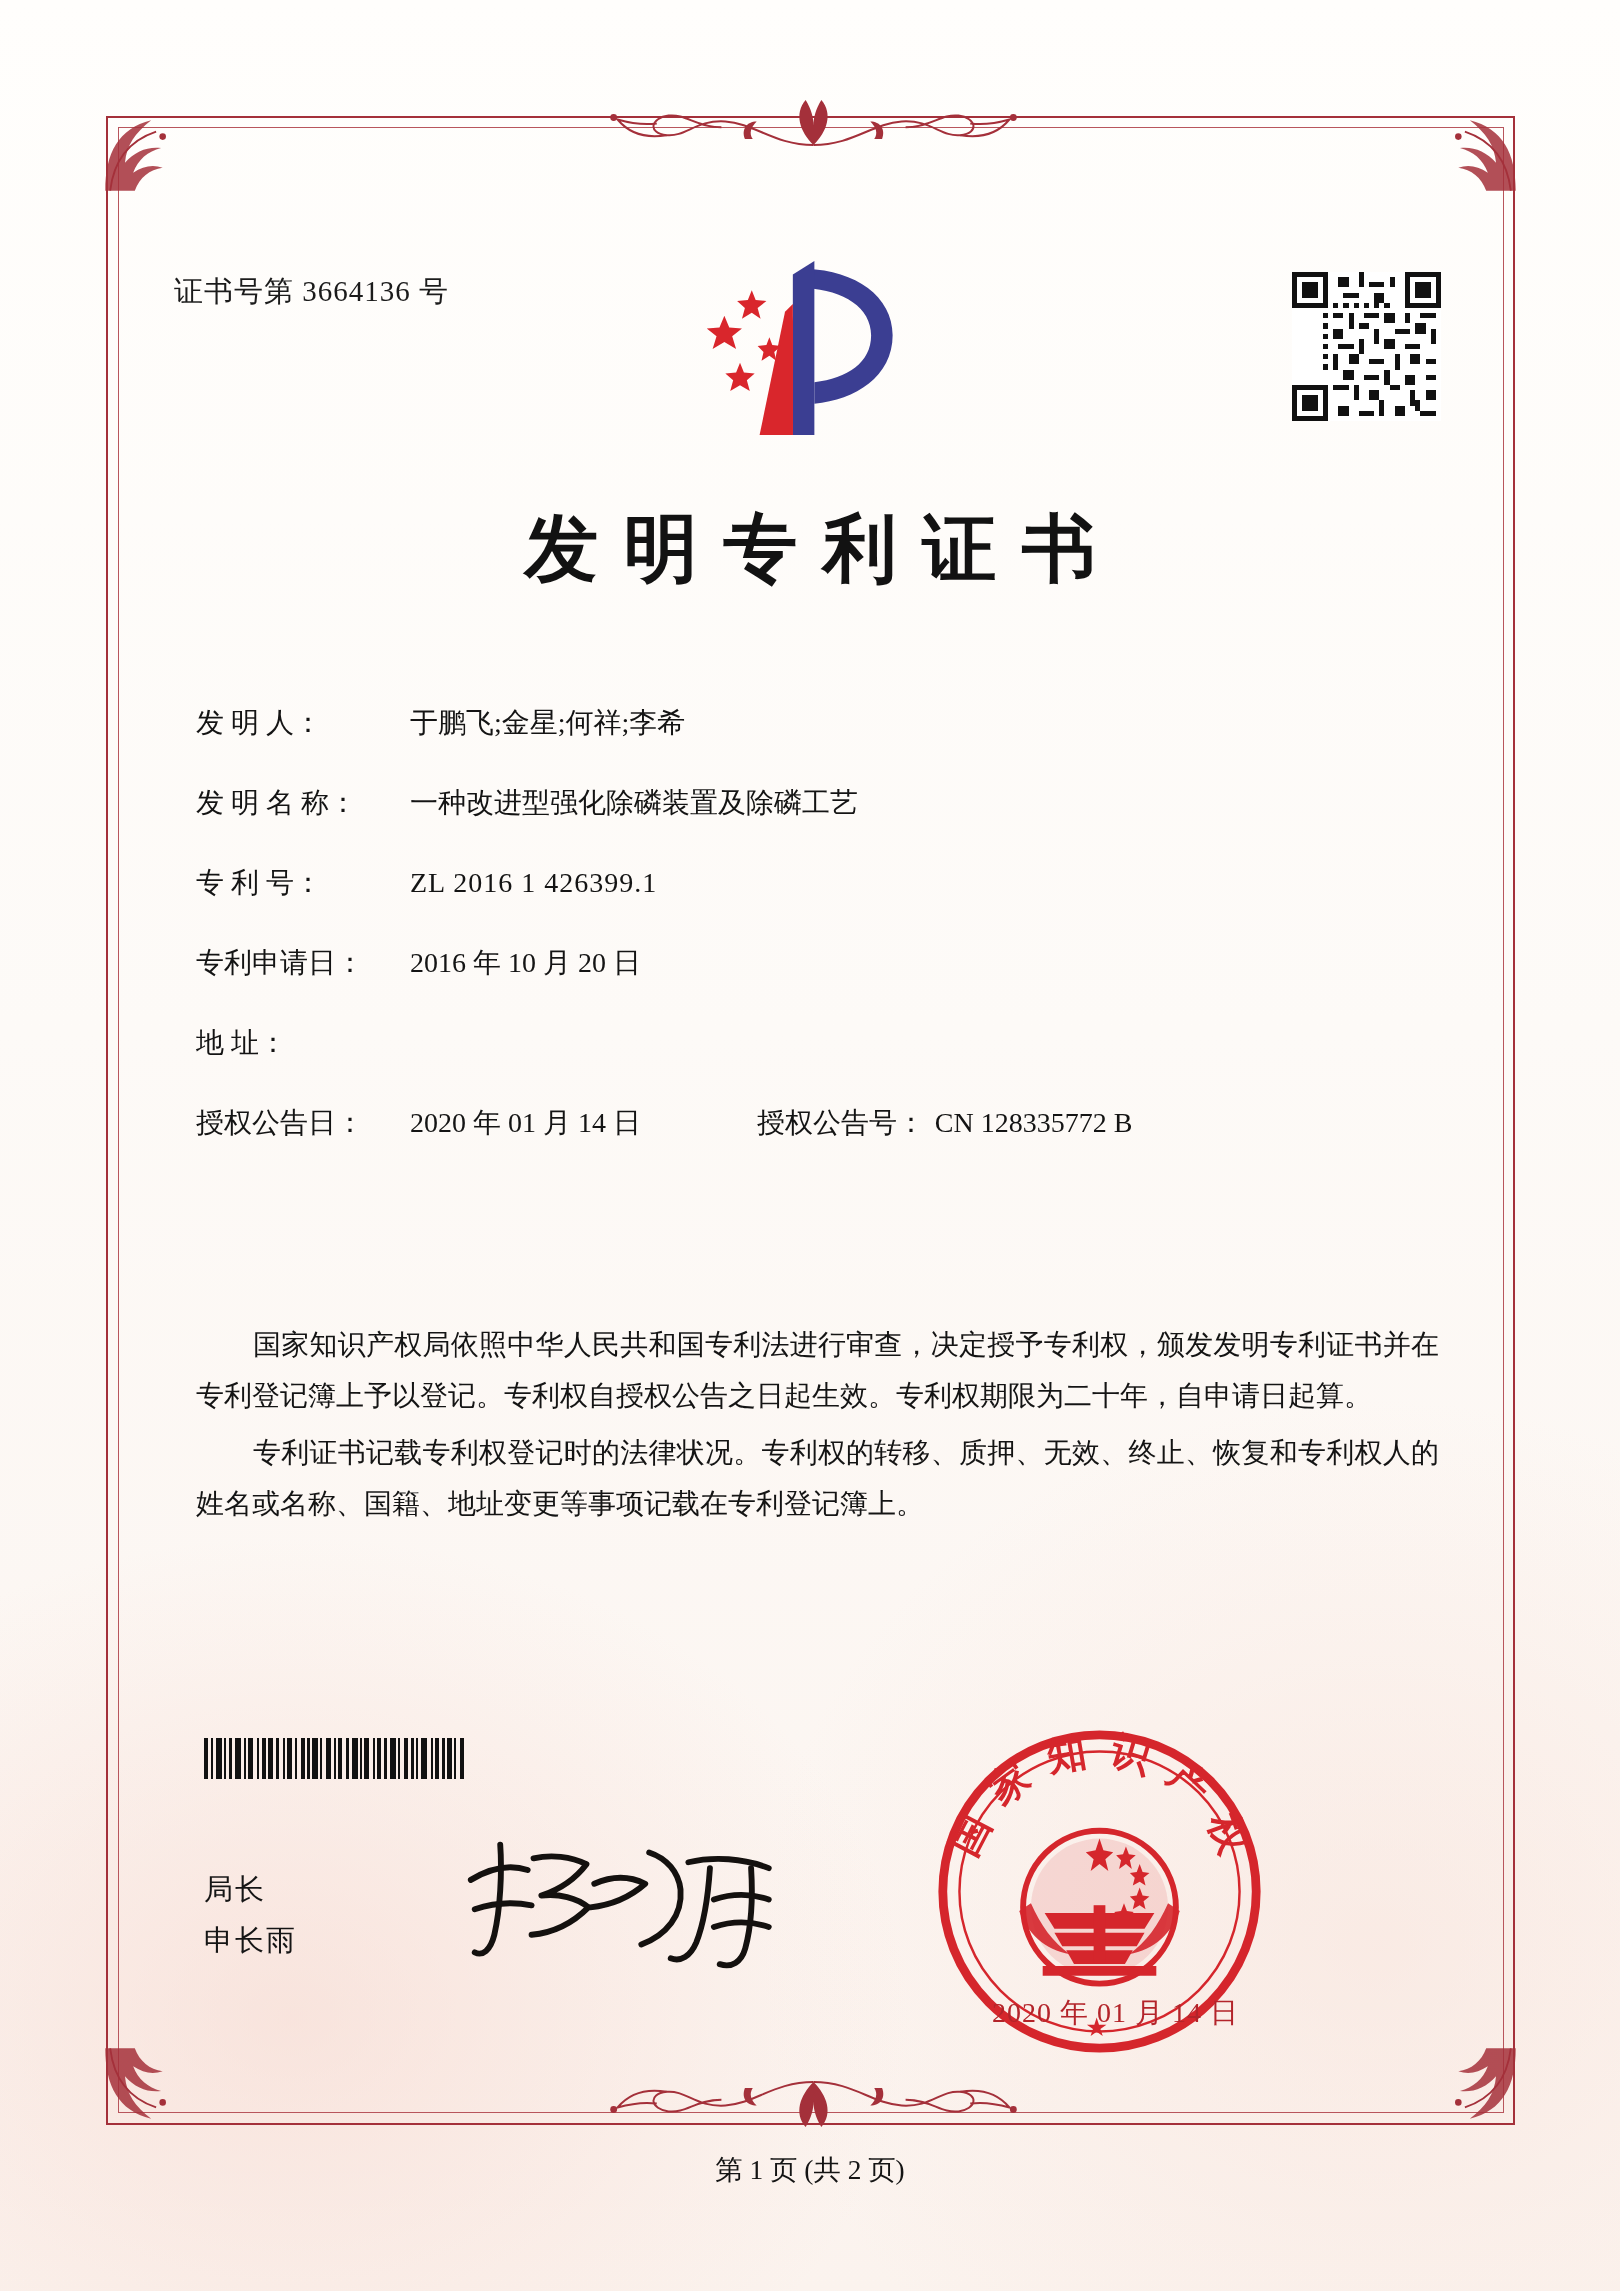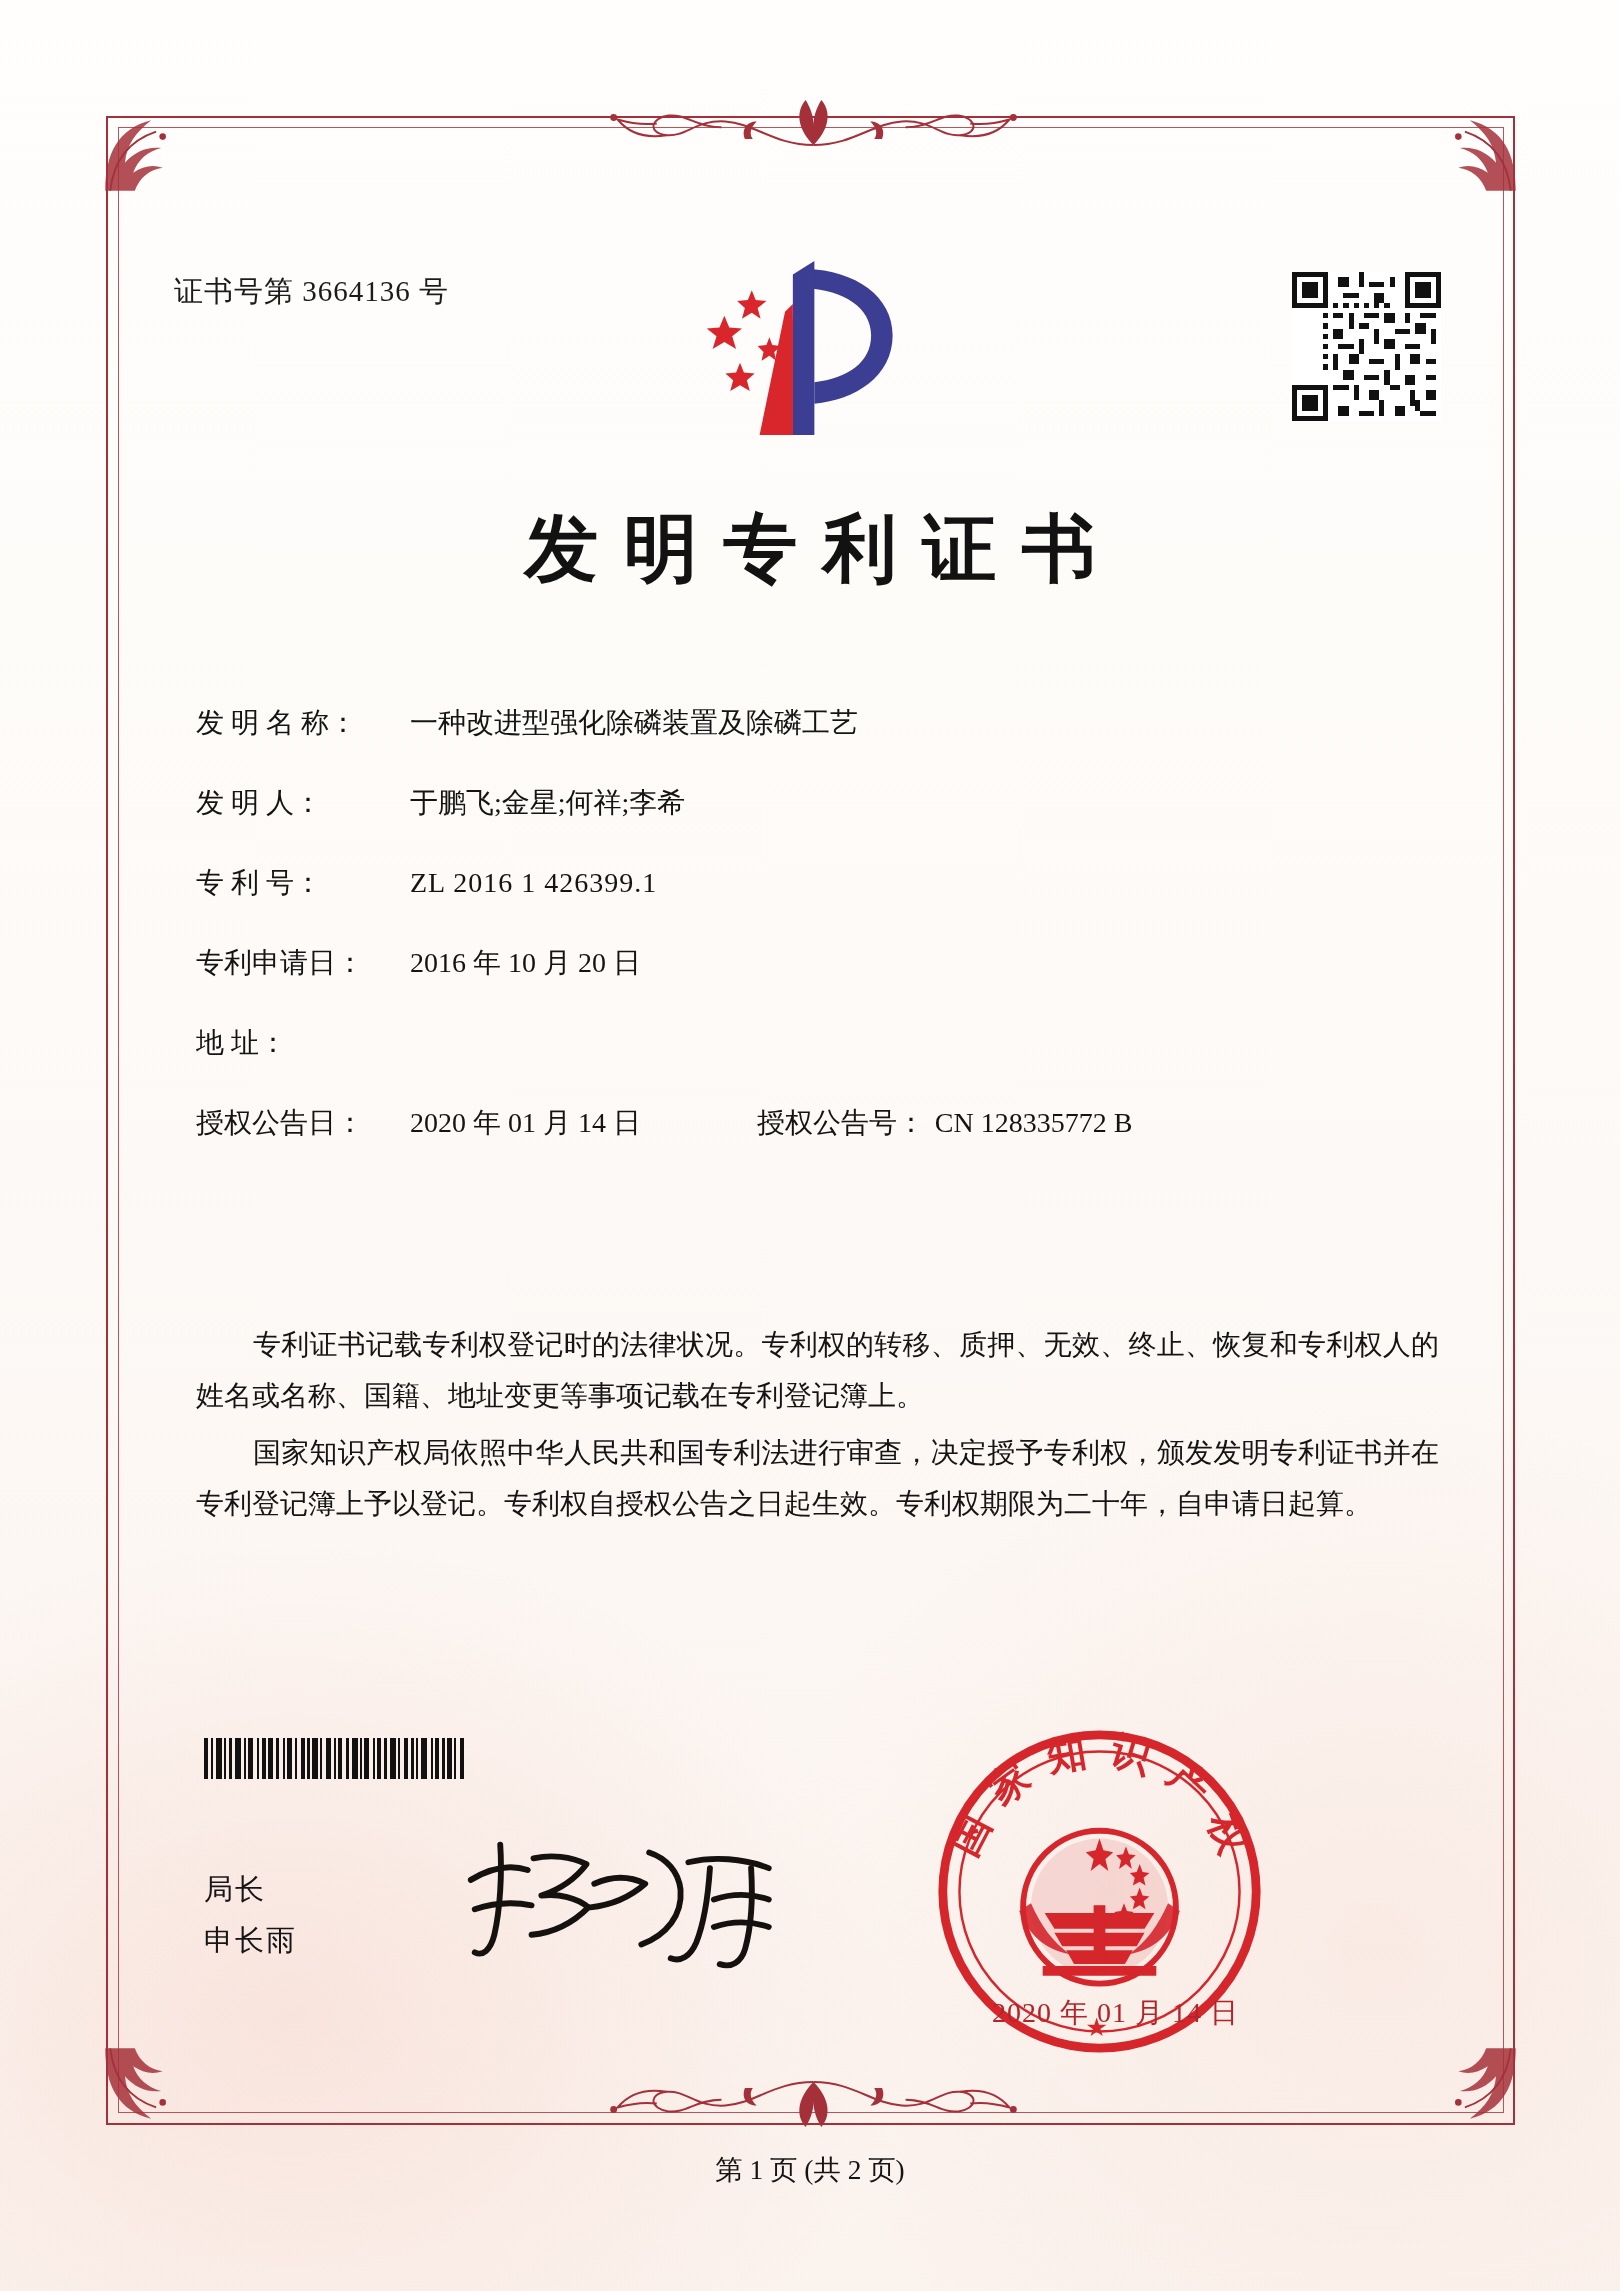--- a/index.html
+++ b/index.html
@@ -412,26 +412,26 @@
         <rect x="25" y="27" width="3" height="1"></rect>
           <rect x="24" y="25" width="1" height="2"></rect>
       </g>
     </svg>
   </div>
 
   <div class="doc-title">发明专利证书</div>
 
   <div class="fields">
     <div class="frow">
+      <span class="flabel">发    明    人：</span>
+      <span class="fvalue">于鹏飞;金星;何祥;李希</span>
+    </div>
+    <div class="frow">
       <span class="flabel">发 明 名 称：</span>
       <span class="fvalue">一种改进型强化除磷装置及除磷工艺</span>
-    </div>
-    <div class="frow">
-      <span class="flabel">发    明    人：</span>
-      <span class="fvalue">于鹏飞;金星;何祥;李希</span>
     </div>
     <div class="frow">
       <span class="flabel">专    利    号：</span>
       <span class="fvalue mono">ZL 2016 1 426399.1</span>
     </div>
     <div class="frow">
       <span class="flabel">专利申请日：</span>
       <span class="fvalue">2016 年 10 月 20 日</span>
     </div>
     <div class="frow">
@@ -439,22 +439,22 @@
     </div>
     <div class="frow split">
       <span class="flabel">授权公告日：</span>
       <span>2020 年 01 月 14 日</span>
       <span class="right-label">授权公告号：</span>
       <span class="right-value">CN 128335772 B</span>
     </div>
   </div>
 
   <div class="paras">
+    <p>国家知识产权局依照中华人民共和国专利法进行审查，决定授予专利权，颁发发明专利证书并在专利登记簿上予以登记。专利权自授权公告之日起生效。专利权期限为二十年，自申请日起算。</p>
     <p>专利证书记载专利权登记时的法律状况。专利权的转移、质押、无效、终止、恢复和专利权人的姓名或名称、国籍、地址变更等事项记载在专利登记簿上。</p>
-    <p>国家知识产权局依照中华人民共和国专利法进行审查，决定授予专利权，颁发发明专利证书并在专利登记簿上予以登记。专利权自授权公告之日起生效。专利权期限为二十年，自申请日起算。</p>
   </div>
 
   <div class="barcode">
     <i style="width:3.9px"></i>
       <i style="width:2.9px;background:transparent"></i>
     <i style="width:2px"></i>
       <i style="width:2.9px;background:transparent"></i>
     <i style="width:5.9px"></i>
       <i style="width:2px;background:transparent"></i>
     <i style="width:2px"></i>

